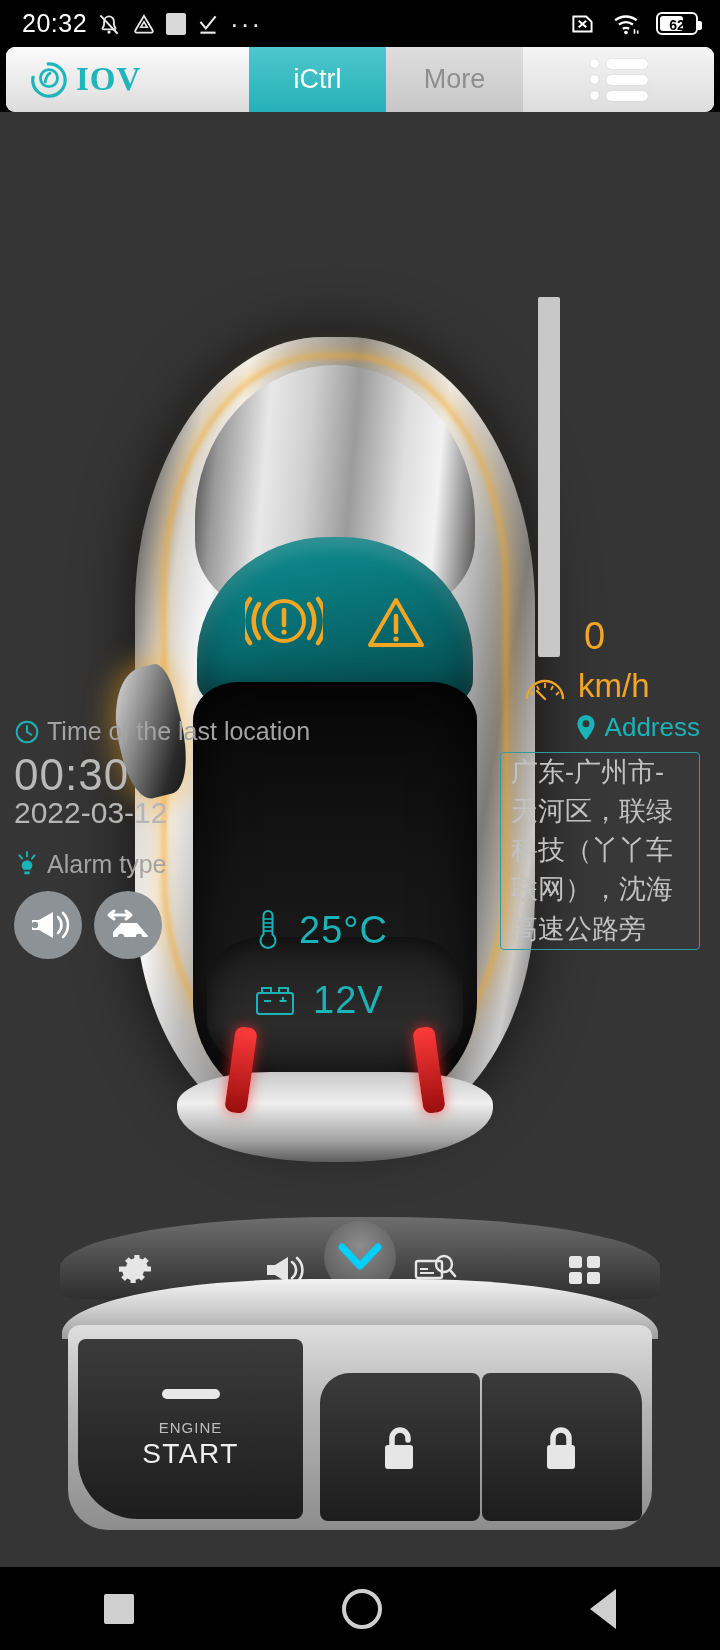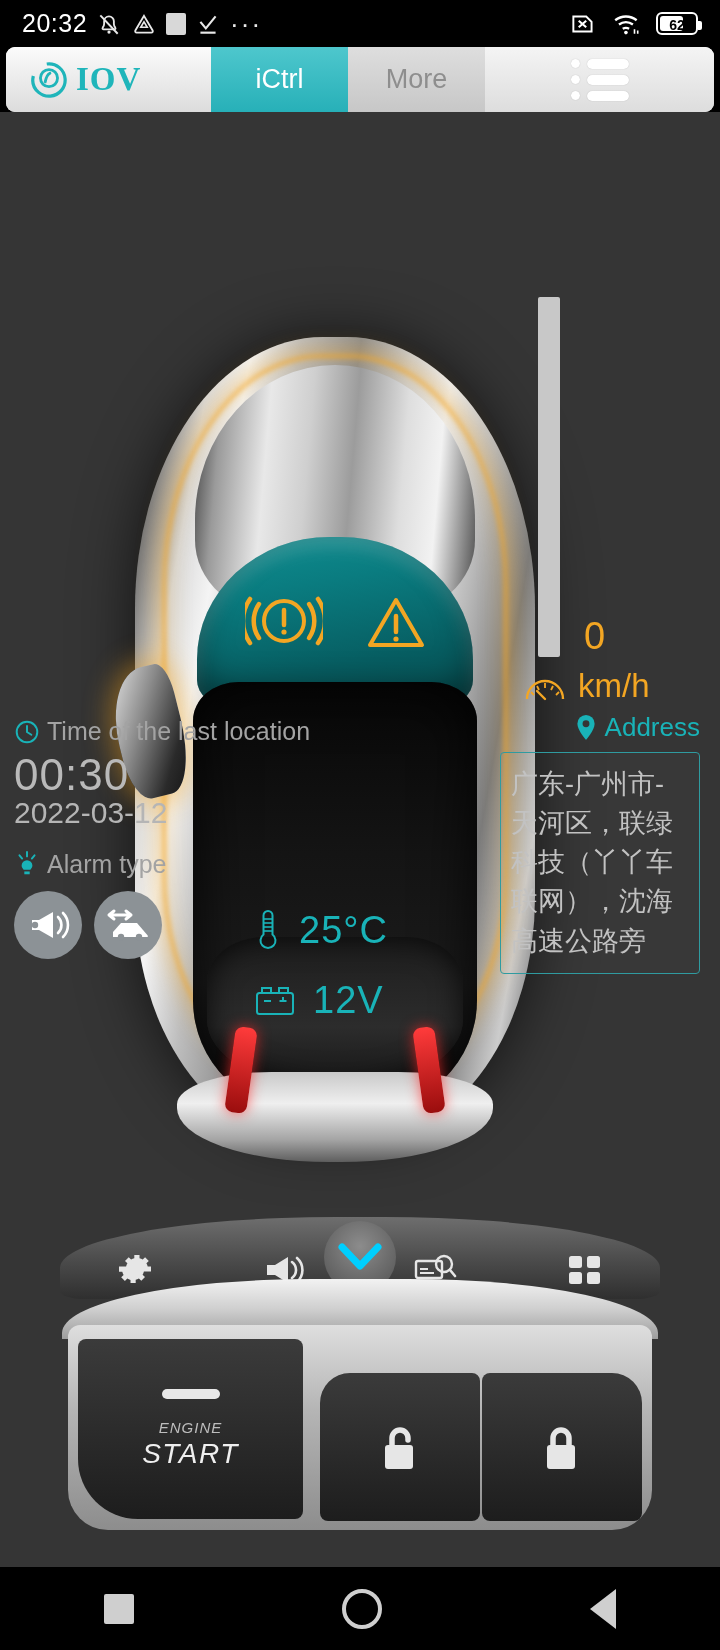--- a/index.html
+++ b/index.html
@@ -38,21 +38,21 @@
   .batt-txt{ position:relative; color:#000; font-size:14px; font-weight:bold; z-index:2;
              mix-blend-mode:normal; }
 
   
   .navbar{
     position:absolute; top:47px; left:6px; width:708px; height:65px;
     border-radius:9px; overflow:hidden; display:flex;
     background:linear-gradient(#f6f6f6,#d9d9d9);
   }
   .nav-brand{
-    width:205px; display:flex; align-items:center; gap:8px; padding-left:24px;
+    width:243px; display:flex; align-items:center; gap:8px; padding-left:24px;
     background:linear-gradient(#fbfbfb,#dcdcdc);
   }
   .brand-mark{ width:38px; height:38px; }
   .brand-text{ color:#1fb5ba; font-size:33px; font-weight:bold;
                font-family:"Liberation Serif", serif; letter-spacing:1px; }
   .nav-tab{
     width:137px; display:flex; align-items:center; justify-content:center;
     font-size:27px; color:#8e8e8e;
     background:linear-gradient(#dedede,#c7c7c7);
   }
@@ -189,21 +189,21 @@
     width:68px; height:68px; border-radius:50%;
     background:#8c9296; display:flex; align-items:center; justify-content:center;
   }
 
   
   .addr-wrap{ position:absolute; right:20px; top:600px; width:200px; }
   .addr-head{ display:flex; align-items:center; justify-content:flex-end; gap:7px; }
   .addr-head-txt{ color:#19b3b8; font-size:26px; }
   .addr-box{
     margin-top:9px; border:1px solid #2f9ba0; border-radius:4px;
-    padding:12px 10px; color:#c2c2c2; font-size:27px; line-height:1.45;
+    padding:0 10px; color:#c2c2c2; font-size:27px; line-height:1.45;
     background:rgba(255,255,255,.015);
   }
 
   
   .console{ position:absolute; left:0; bottom:0; width:720px; height:350px; }
   .console-top{
     position:absolute; left:60px; top:0; width:600px; height:82px;
     background:linear-gradient(180deg,#6e6e6e,#4a4a4a 55%,#2f2f2f);
     border-radius:46% 46% 4% 4% / 62% 62% 10% 10%;
     display:flex; align-items:flex-end; justify-content:space-around;
@@ -218,21 +218,20 @@
   }
   .console-mid{
     position:absolute; left:62px; top:62px; width:596px; height:60px;
     background:linear-gradient(180deg,#f2f2f2,#cfcfcf 50%,#9d9d9d);
     border-radius:42% 42% 0 0 / 90% 90% 0 0;
   }
   .console-body{
     position:absolute; left:68px; top:108px; width:584px; height:205px;
     background:linear-gradient(180deg,#dedede,#b6b6b6 40%,#8d8d8d);
     border-radius:12px 12px 40px 40px;
-    font-style:italic;
   }
   .pad{
     position:absolute; background:linear-gradient(180deg,#3b3b3b,#1d1d1d);
     display:flex; align-items:center; justify-content:center;
     flex-direction:column; gap:2px;
   }
   .pad-start{ left:10px; top:14px; width:225px; height:180px;
               border-radius:8px 8px 8px 60px; }
   .pad-unlock{ left:252px; top:48px; width:160px; height:148px;
                border-radius:30px 8px 8px 8px; }

